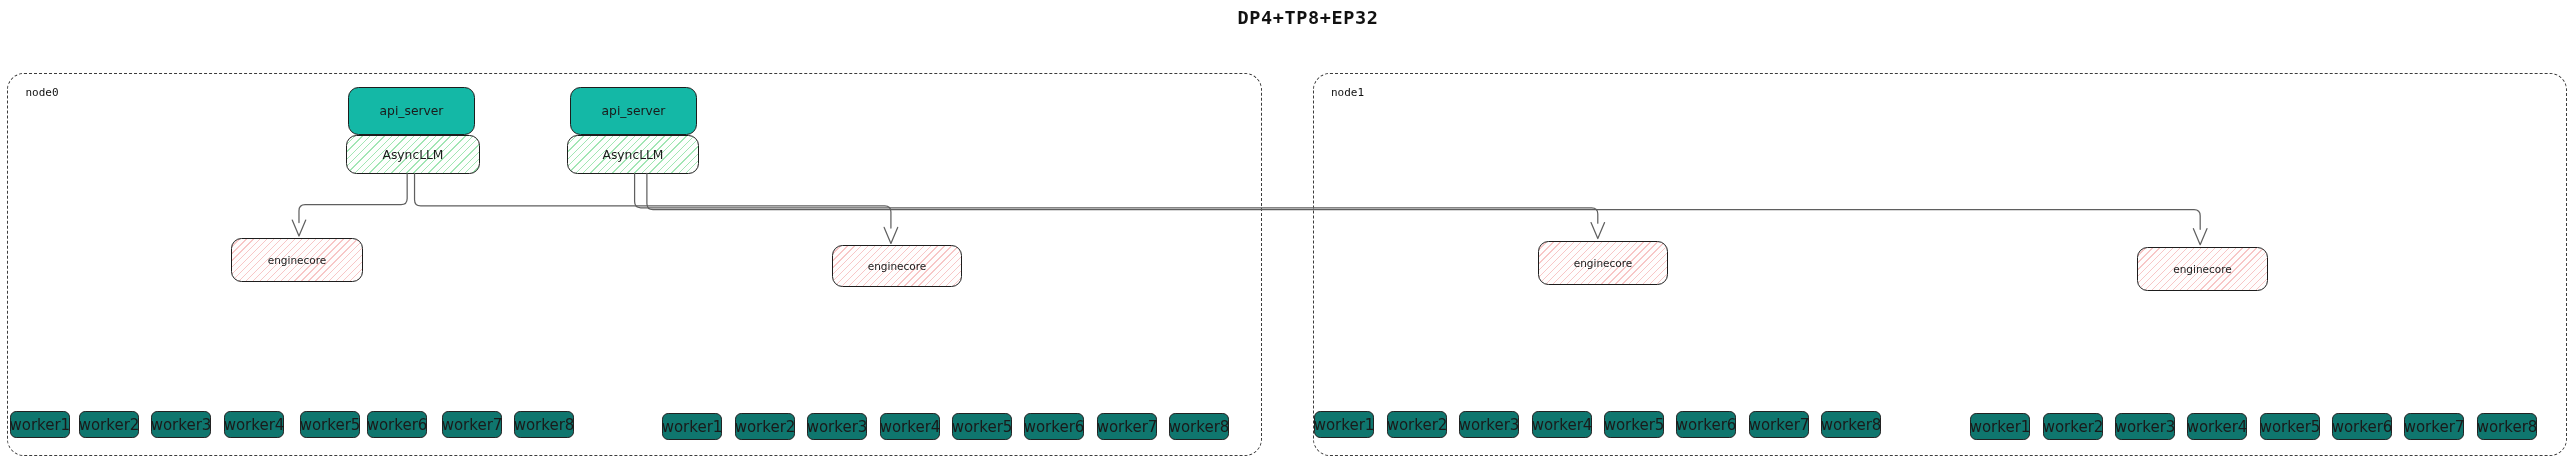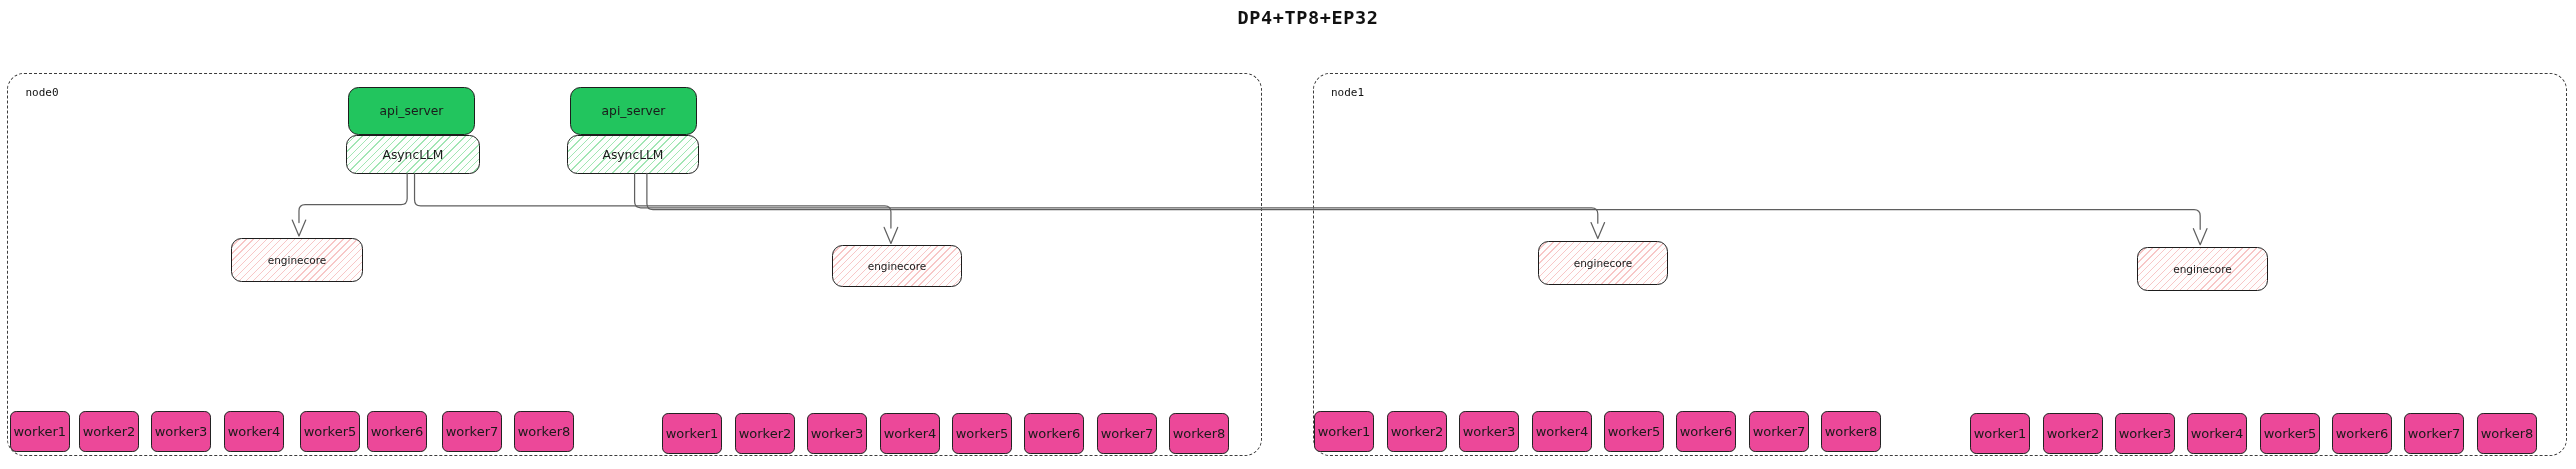--- a/index.html
+++ b/index.html
@@ -25,43 +25,43 @@
   }
   .node-label{
     position:absolute;left:17px;top:12.3px;
     font-family:"DejaVu Sans Mono", monospace;
     font-size:11px;color:#111;
   }
   .box{
     position:absolute;box-sizing:border-box;
     border:1.5px solid #1d1d1d;border-radius:10.5px;
     display:flex;align-items:center;justify-content:center;
-    background:#22c55e;color:#1a1a1a;
+    background:#14b8a6;color:#1a1a1a;
     z-index:2;
   }
   .stack-label{font-size:12.3px;}
   .engine-label{font-size:10.5px;}
   .hatch-green{
     background-color:#fdfffd;
     background-image:repeating-linear-gradient(135deg,
       rgba(105,214,135,0.62) 0px, rgba(105,214,135,0.62) 1px,
       transparent 1px, transparent 5.2px);
   }
   .hatch-red{
     background-color:#fffdfd;
     background-image:repeating-linear-gradient(135deg,
       rgba(240,145,145,0.5) 0px, rgba(240,145,145,0.5) 0.9px,
       transparent 0.9px, transparent 4.9px);
   }
   .worker{
-    position:absolute;width:60px;height:41px;
+    position:absolute;width:60px;height:27px;
     box-sizing:border-box;
     border:1.2px solid #222;border-radius:6.2px;
     display:flex;align-items:center;justify-content:center;
-    background:#ec4899;font-size:13px;
+    background:#0f766e;font-size:15px;
     z-index:2;
   }
   svg.connectors{
     position:absolute;left:0;top:0;z-index:3;pointer-events:none;
   }
 </style>
 </head>
 <body>
 
 <div class="canvas">

